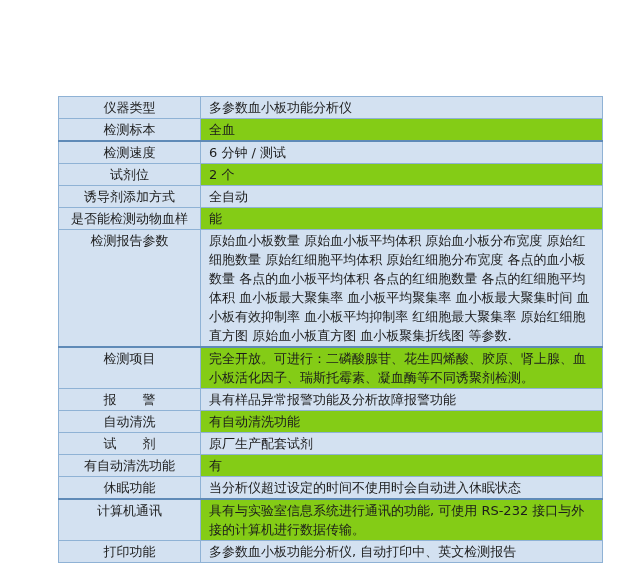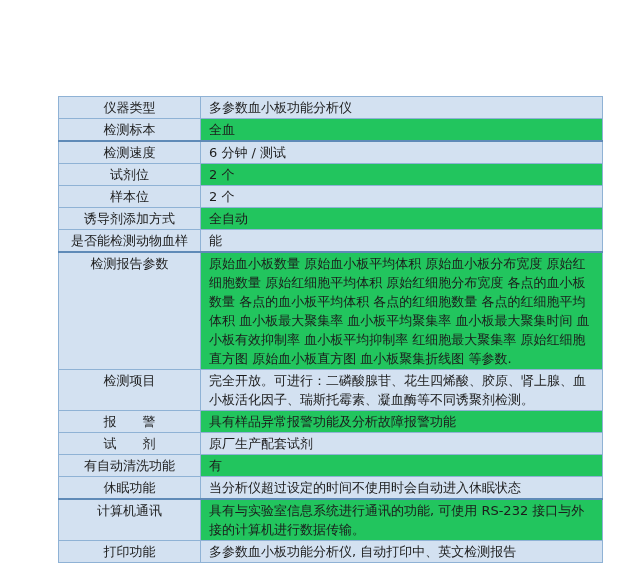--- a/index.html
+++ b/index.html
@@ -41,21 +41,21 @@
     vertical-align: top;
     overflow-wrap: break-word;
   }
   .spec-table tr { height: 21px; }
   .spec-table td.label-cell {
     width: 142px;
     background: var(--cell-blue);
     text-align: center;
     padding: 1px 2px;
   }
-  .spec-table td.value-cell { background: #22c55e; }
+  .spec-table td.value-cell { background: #84cc16; }
   .spec-table tr:nth-child(odd) td.value-cell { background: var(--cell-blue); }
   
   .spec-table tr:nth-child(3) td,
   .spec-table tr:nth-child(8) td,
   .spec-table tr:nth-child(14) td,
   .spec-table tr:nth-child(18) td { border-top: 2px solid var(--border-dark); }
 </style>
 </head>
 <body>
 
@@ -72,42 +72,42 @@
         </tr>
         <tr>
           <td class="label-cell">检测速度</td>
           <td class="value-cell">6 分钟 / 测试</td>
         </tr>
         <tr>
           <td class="label-cell">试剂位</td>
           <td class="value-cell">2 个</td>
         </tr>
         <tr>
-          <td class="label-cell">样本位</td>
-          <td class="value-cell">2 个</td>
-        </tr>
-        <tr>
           <td class="label-cell">诱导剂添加方式</td>
           <td class="value-cell">全自动</td>
         </tr>
         <tr>
           <td class="label-cell">是否能检测动物血样</td>
           <td class="value-cell">能</td>
         </tr>
         <tr>
           <td class="label-cell">检测报告参数</td>
           <td class="value-cell">原始血小板数量 原始血小板平均体积 原始血小板分布宽度 原始红细胞数量 原始红细胞平均体积 原始红细胞分布宽度 各点的血小板数量 各点的血小板平均体积 各点的红细胞数量 各点的红细胞平均体积 血小板最大聚集率 血小板平均聚集率 血小板最大聚集时间 血小板有效抑制率 血小板平均抑制率 红细胞最大聚集率 原始红细胞直方图 原始血小板直方图 血小板聚集折线图 等参数.</td>
         </tr>
         <tr>
           <td class="label-cell">检测项目</td>
           <td class="value-cell">完全开放。可进行：二磷酸腺苷、花生四烯酸、胶原、肾上腺、血小板活化因子、瑞斯托霉素、凝血酶等不同诱聚剂检测。</td>
         </tr>
         <tr>
           <td class="label-cell">报　　警</td>
           <td class="value-cell">具有样品异常报警功能及分析故障报警功能</td>
+        </tr>
+        <tr>
+          <td class="label-cell">自动清洗</td>
+          <td class="value-cell">有自动清洗功能</td>
         </tr>
         <tr>
           <td class="label-cell">试　　剂</td>
           <td class="value-cell">原厂生产配套试剂</td>
         </tr>
         <tr>
           <td class="label-cell">有自动清洗功能</td>
           <td class="value-cell">有</td>
         </tr>
         <tr>

